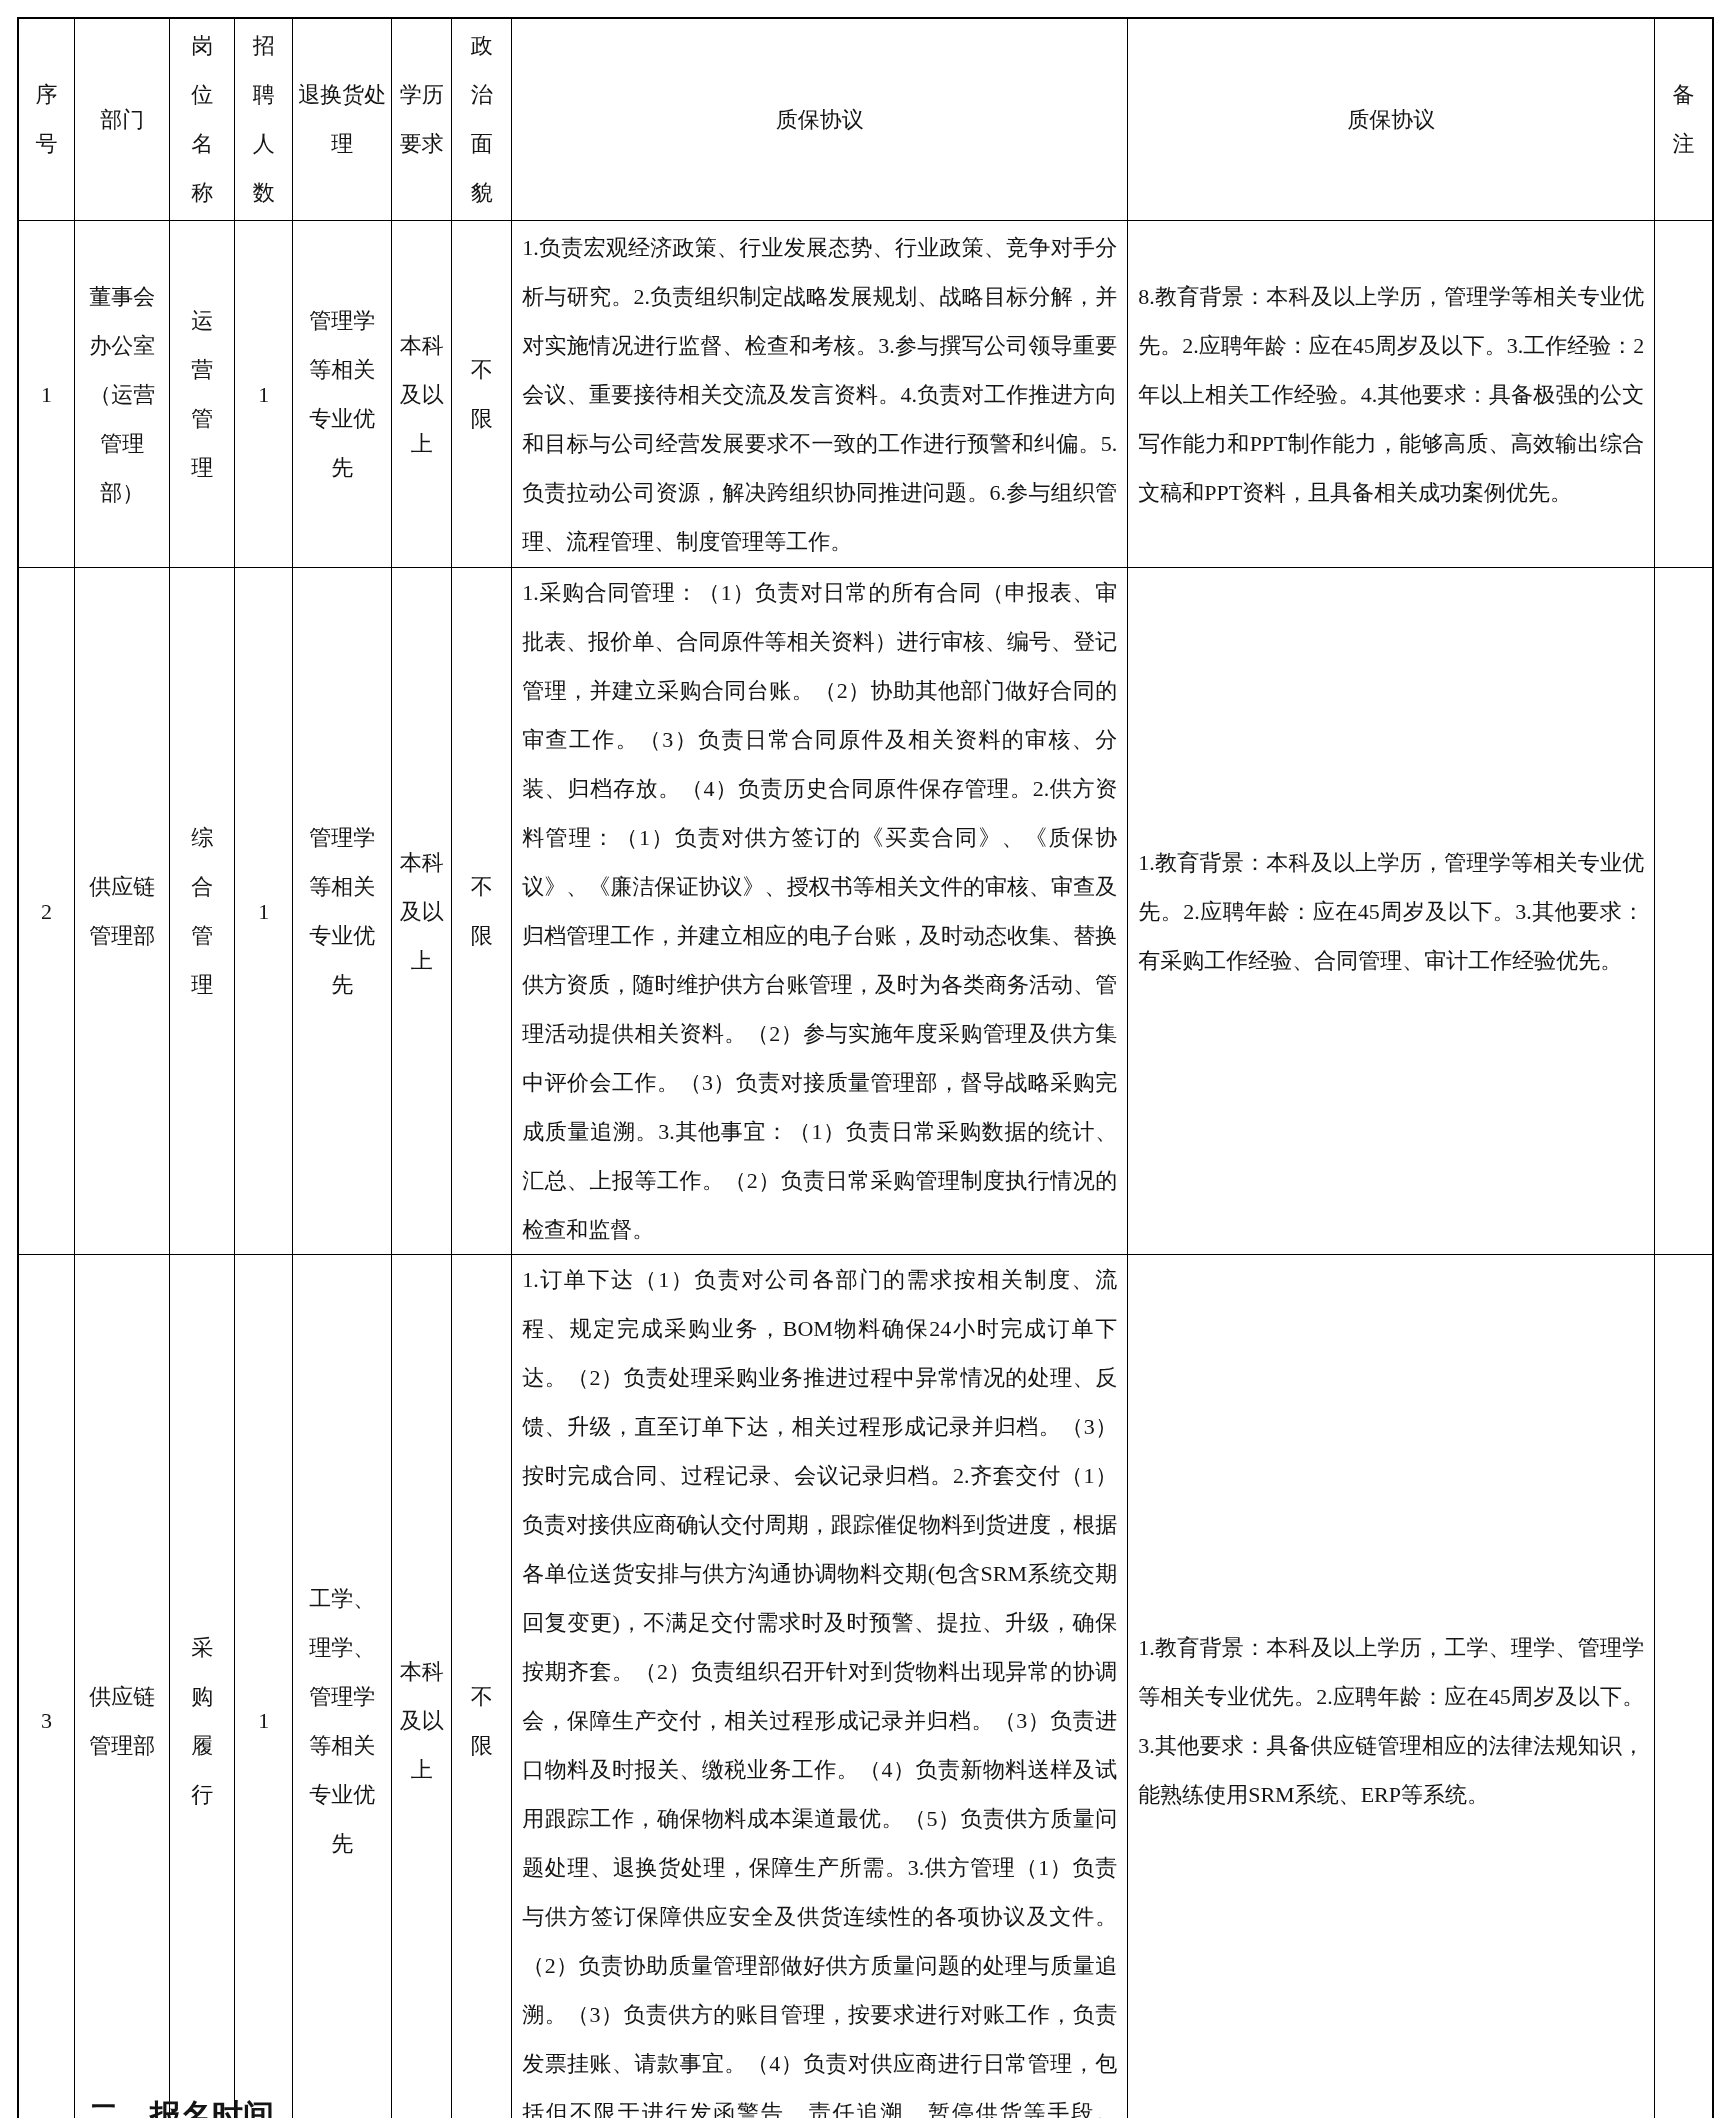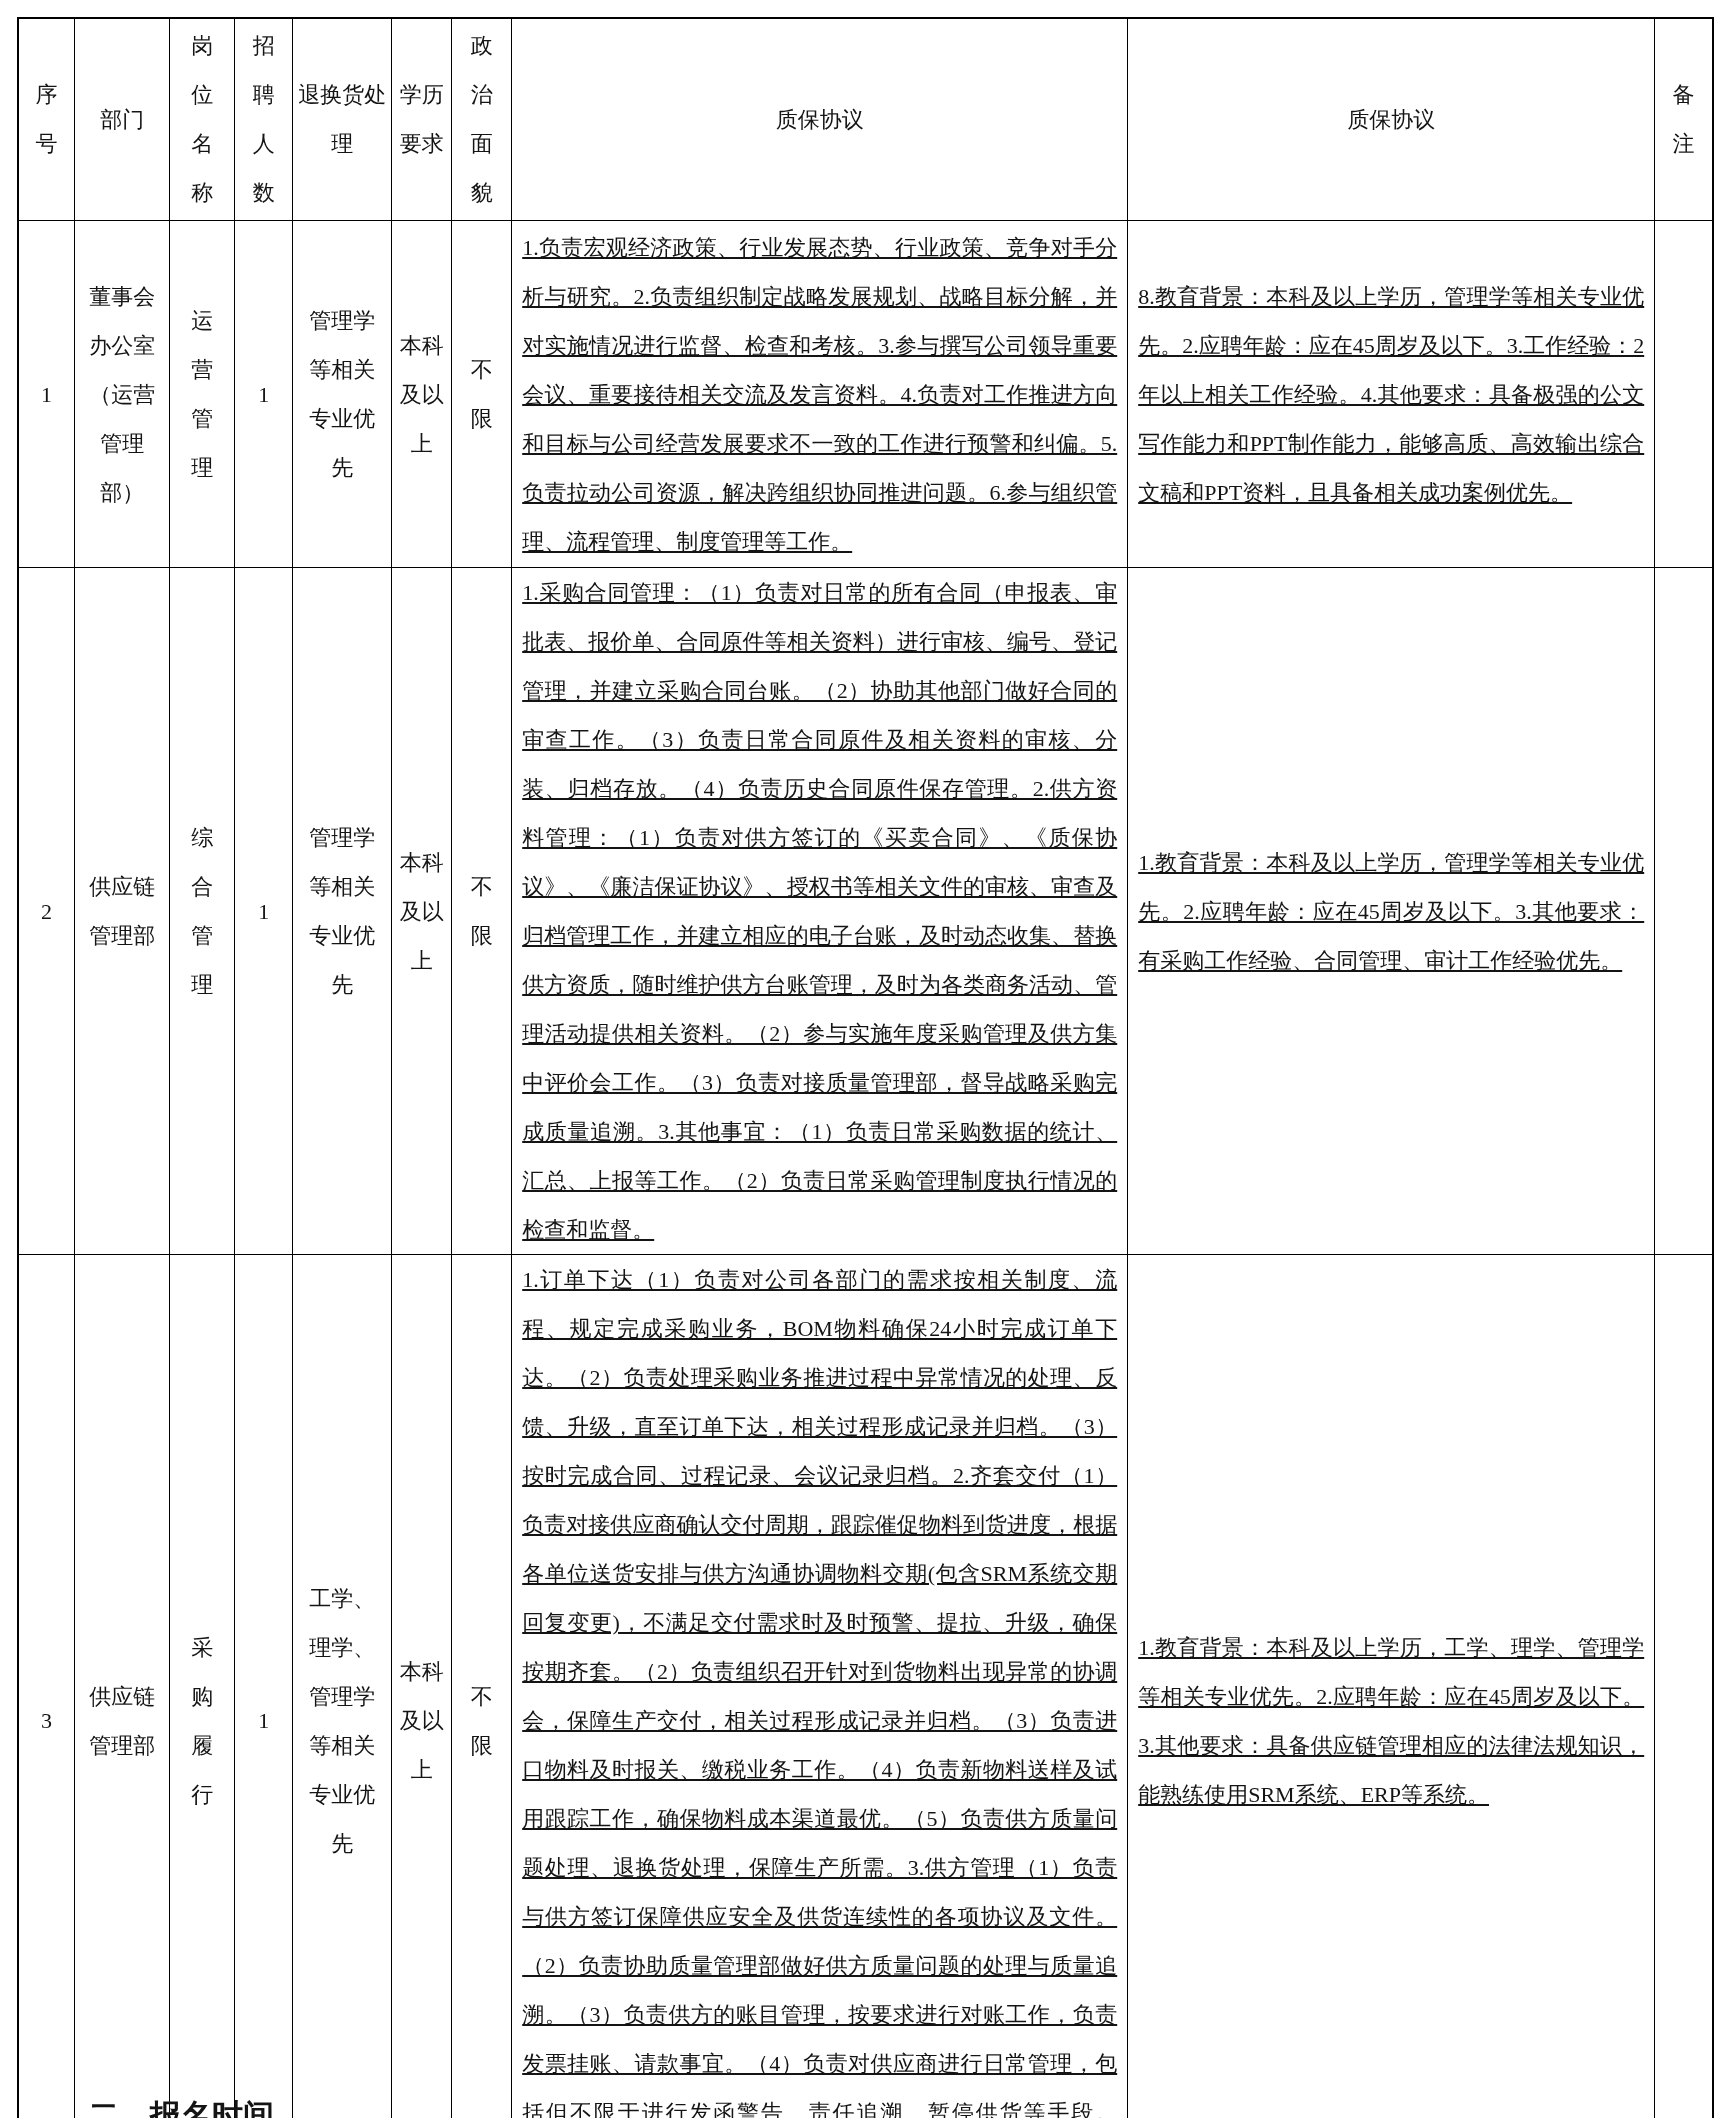--- a/index.html
+++ b/index.html
@@ -37,21 +37,20 @@
   }
   
   .longtext {
     text-align: justify;
     text-justify: inter-ideograph;
     font-size: 20.7px;
     line-height: 49px;
     padding: 0 10px;
     white-space: pre-line;
     word-break: break-word;
-    text-decoration: underline;
   }
   tr.hdr  { height: 203px; }
   tr.r1   { height: 347px; }
   tr.r2   { height: 634px; }
   tr.r3   { height: 889px; }
   .section-heading {
     position: absolute;
     left: 88px;
     top: 2095px;
     font-size: 31px;

